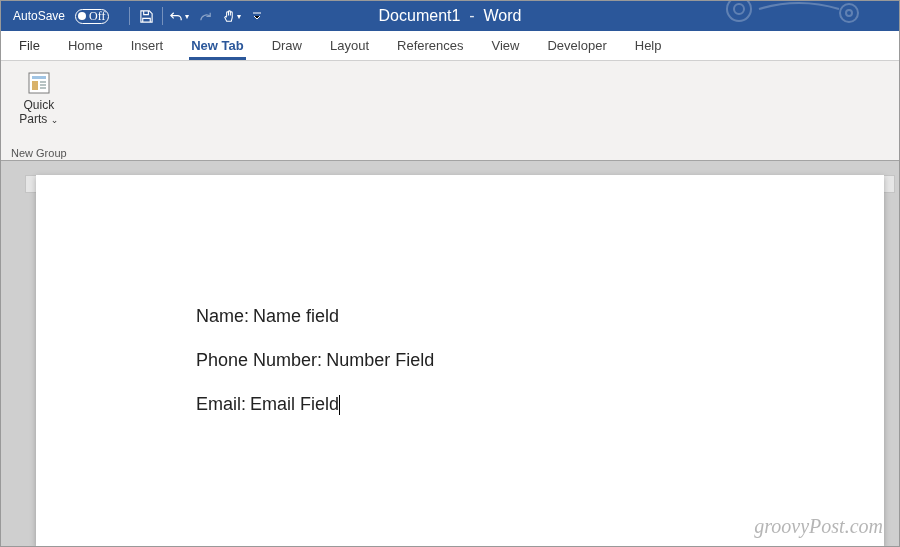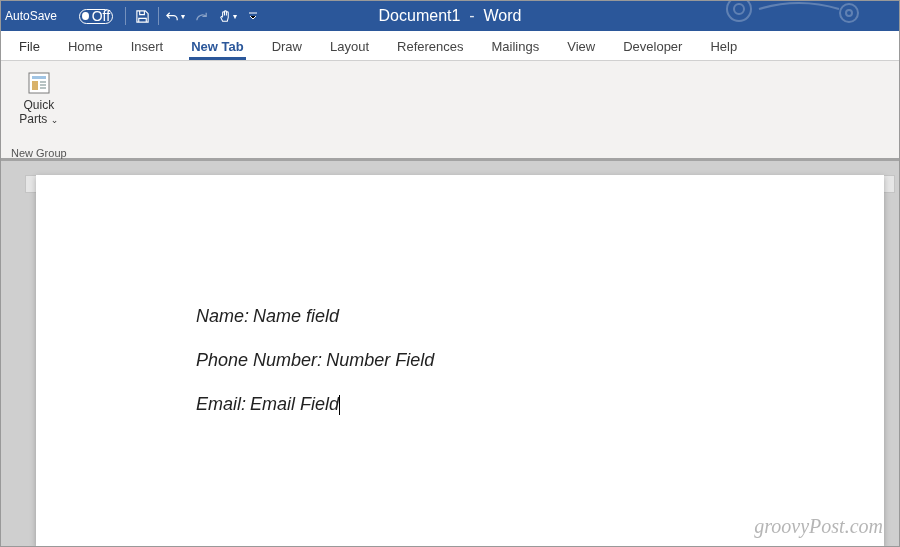--- a/index.html
+++ b/index.html
@@ -1,50 +1,50 @@
 <!DOCTYPE html>
 <html><head>
 <meta charset="utf-8">
 <style>
 * { margin: 0; padding: 0; box-sizing: border-box; font-family: "Segoe UI", Arial, sans-serif; }
 body { width: 900px; height: 547px; background: #fff; overflow: hidden; position: relative; border: 1px solid #999; }
 
 .titlebar { height: 30px; background: #2b579a; display: flex; align-items: center; color: #fff; font-size: 12px; position: relative; }
-.titlebar .autosave { display: flex; align-items: center; gap: 22px; padding: 0 4px; text-align: right; }
+.titlebar .autosave { display: flex; align-items: center; gap: 10px; padding: 0 12px; text-align: right; }
 .titlebar .autosave-label { font-size: 12px; }
 .toggle { width: 34px; height: 15px; border: 1px solid #fff; border-radius: 8px; display: flex; align-items: center; padding: 0 2px; gap: 3px; }
 .toggle-knob { width: 8px; height: 8px; background: #fff; border-radius: 50%; }
-.toggle-text { font-size: 14px; }
+.toggle-text { font-size: 12px; font-family: Liberation Serif, serif; }
 .qat { display: flex; align-items: center; gap: 2px; padding-left: 6px; }
 .qat-btn { width: 24px; height: 24px; display: flex; align-items: center; justify-content: center; color: #fff; cursor: pointer; }
 .qat-btn.disabled { opacity: 0.45; }
 .qat-sep { width: 1px; height: 18px; background: rgba(255,255,255,0.35); margin: 0 2px; }
 .dropdown-caret { font-size: 8px; margin-left: 1px; }
 .doc-title { position: absolute; left: 50%; transform: translateX(-50%); font-size: 16px; }
 .doc-title .dash { opacity: 0.85; }
 .bg-shape { position: absolute; right: 10px; top: -2px; opacity: 0.25; }
 .bg-shape svg { display: block; }
 
-.ribbon-tabs { height: 30px; background: #fff; display: flex; align-items: flex-start; border-bottom: 1px solid #d0d0d0; padding: 0 4px; }
+.ribbon-tabs { height: 30px; background: #fff; display: flex; align-items: center; border-bottom: 1px solid #d0d0d0; padding: 0 4px; }
 .ribbon-tab { padding: 0 14px; height: 30px; display: flex; align-items: center; font-size: 13px; color: #444; cursor: pointer; position: relative; }
 .ribbon-tab.file { color: #333; }
 .ribbon-tab.active { color: #2b579a; font-weight: 600; }
 .ribbon-tab.active::after { content: ""; position: absolute; left: 12px; right: 12px; bottom: 1px; height: 3px; background: #2b579a; }
 
-.ribbon-body { height: 100px; background: #f3f2f1; border-bottom: 3px solid #a3a3a3; display: flex; align-items: flex-start; padding: 4px 0 0 0; }
+.ribbon-body { height: 100px; background: #f3f2f1; border-bottom: 1px solid #a3a3a3; display: flex; align-items: flex-start; padding: 4px 0 0 0; }
 .ribbon-group { display: flex; flex-direction: column; align-items: center; padding: 2px 10px 0; height: 96px; justify-content: space-between; }
 .ribbon-btn { display: flex; flex-direction: column; align-items: center; gap: 2px; cursor: pointer; padding: 2px 4px; }
 .ribbon-btn .icon { width: 28px; height: 28px; display: flex; align-items: center; justify-content: center; }
 .ribbon-btn .lbl { font-size: 12px; color: #333; line-height: 1.15; text-align: center; }
 .group-name { font-size: 11px; color: #555; padding-bottom: 2px; }
 
 .workspace { position: absolute; top: 160px; left: 0; right: 0; bottom: 0; background: #cfcfcf; display: flex; justify-content: center; padding-top: 14px; }
 .ruler-shade { position: absolute; top: 14px; left: 24px; right: 4px; height: 18px; background: #e6e6e6; border: 1px solid #c4c4c4; z-index: 1; }
 .page { background: #fff; width: 848px; min-height: 360px; box-shadow: 0 2px 6px rgba(0,0,0,0.25); position: relative; z-index: 2; margin-left: 24px; margin-right: 4px; padding: 130px 0 0 160px; }
-.doc-line { font-family: Calibri, "Segoe UI", Arial, sans-serif; font-size: 18px; color: #222; margin-bottom: 22px; font-style: italic; }
+.doc-line { font-family: Calibri, "Segoe UI", Arial, sans-serif; font-size: 18px; color: #222; margin-bottom: 22px; }
 .cursor-caret { display: inline-block; width: 1px; height: 20px; background: #000; vertical-align: text-bottom; margin-left: 0px; }
 
 .watermark { position: absolute; right: 16px; bottom: 8px; font-family: Georgia, "Times New Roman", serif; font-style: italic; font-size: 20px; color: rgba(120,120,120,0.55); z-index: 5; pointer-events: none; }
 
 svg { display: block; }
 </style>
 </head>
 <body>
 
 <div class="titlebar">
@@ -103,21 +103,20 @@
 </div>
 
 <div class="ribbon-tabs">
   <div class="ribbon-tab file">File</div>
   <div class="ribbon-tab">Home</div>
   <div class="ribbon-tab">Insert</div>
   <div class="ribbon-tab active">New Tab</div>
   <div class="ribbon-tab">Draw</div>
   <div class="ribbon-tab">Layout</div>
   <div class="ribbon-tab">References</div>
-  <div class="ribbon-tab">Mailings</div>
   <div class="ribbon-tab">View</div>
   <div class="ribbon-tab">Developer</div>
   <div class="ribbon-tab">Help</div>
 </div>
 
 <div class="ribbon-body">
   <div class="ribbon-group">
     <div class="ribbon-btn">
       <span class="icon">
         <svg width="26" height="26" viewBox="0 0 26 26">

